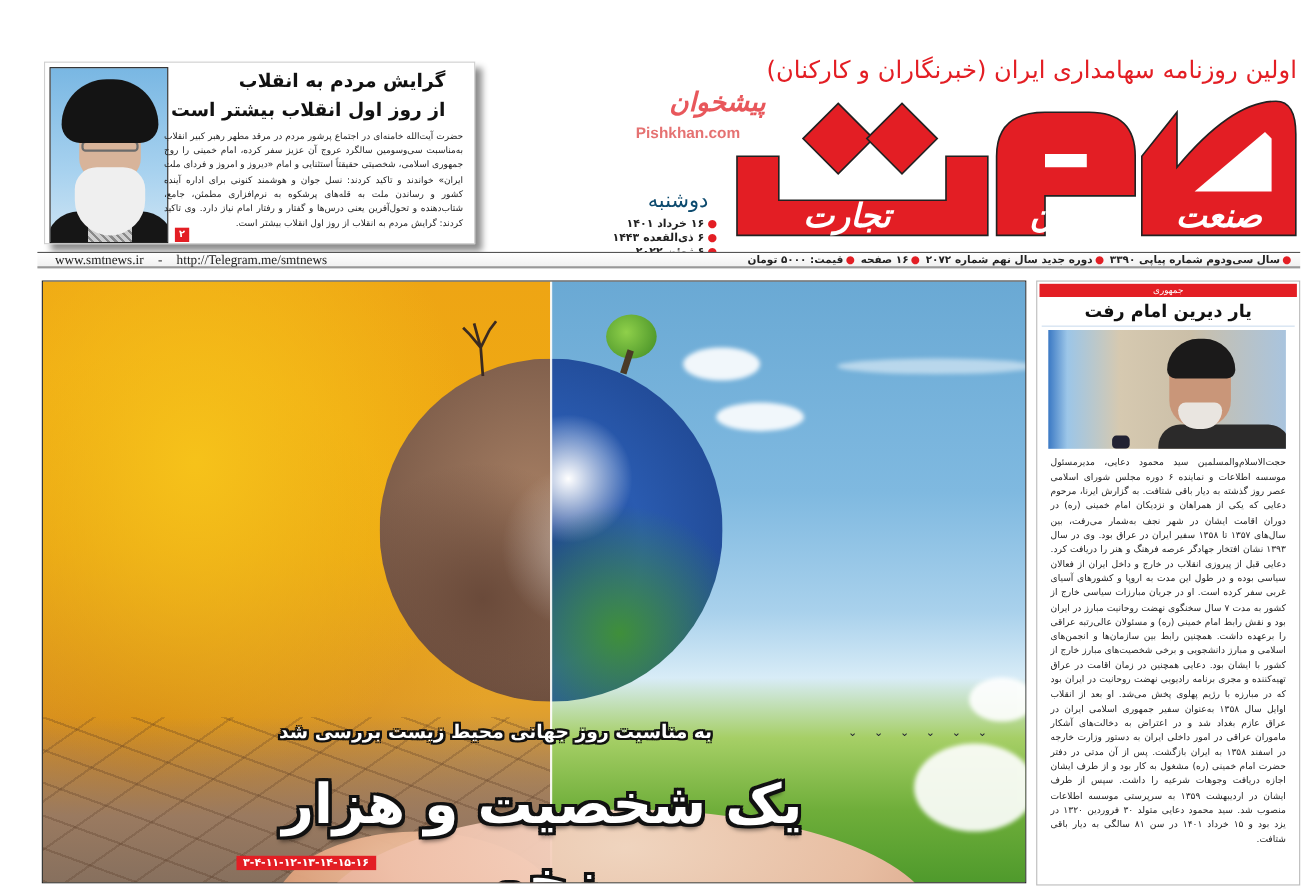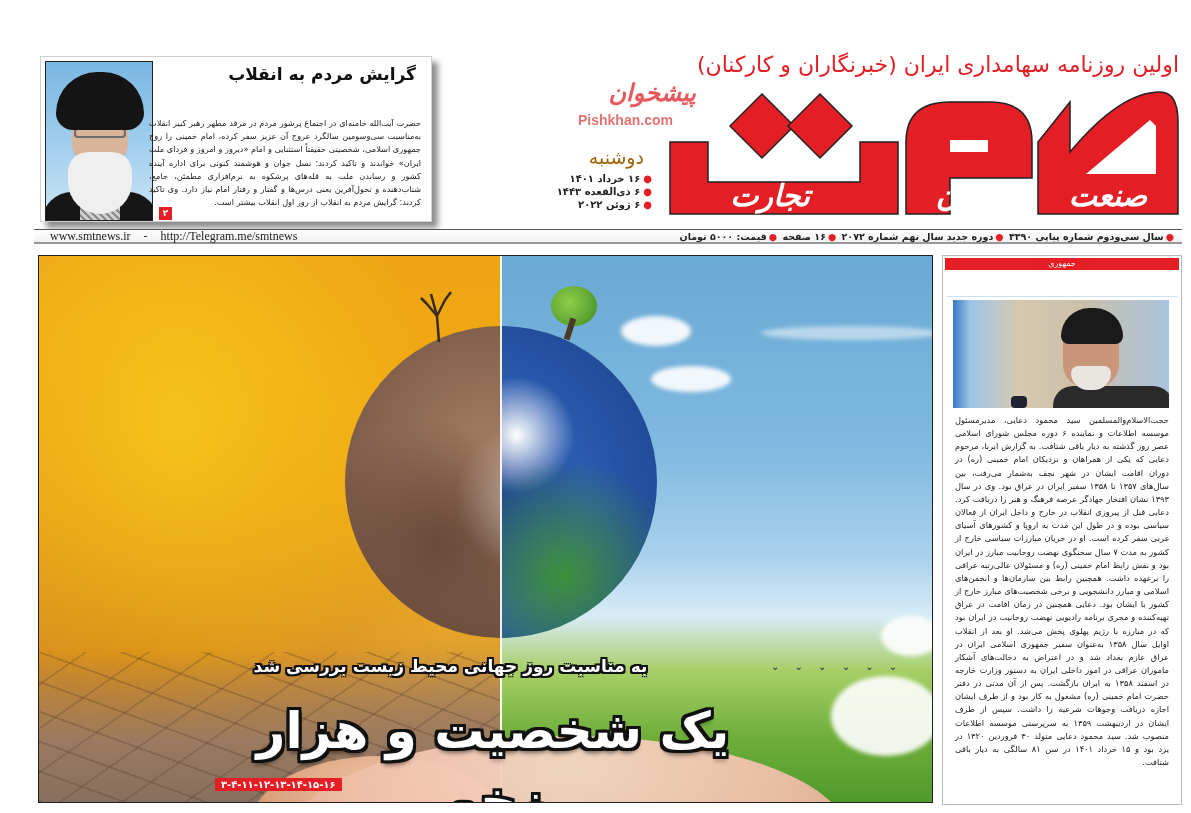--- a/index.html
+++ b/index.html
@@ -36,21 +36,21 @@
   .lead-photo .robe {
     position: absolute; left: -4px; top: 130px; width: 116px; height: 40px;
     background: #161616; border-radius: 30px 30px 0 0;
   }
   .lead-photo .collar {
     position: absolute; left: 34px; top: 126px; width: 40px; height: 40px;
     background: repeating-linear-gradient(45deg,#cfcfcf 0 3px,#8a8a8a 3px 5px);
     border-radius: 6px;
   }
   .lead-headline {
-    position: absolute; right: 15px; top: 4px; width: 270px;
+    position: absolute; right: 26px; top: 4px; width: 270px;
     direction: rtl; text-align: right;
     font-family: "DejaVu Sans", sans-serif; font-weight: bold;
     font-size: 17px; line-height: 26px; color: #111;
   }
   .lead-body {
     position: absolute; right: 10px; top: 60px; width: 272px;
     direction: rtl; text-align: justify;
     font-size: 8.2px; line-height: 13.2px; color: #222;
   }
   .lead-page-badge {
@@ -82,22 +82,23 @@
     position: absolute; left: 2px; top: 34px;
     font-family: "Liberation Sans", sans-serif; font-weight: bold;
     font-size: 14px; color: #d44; opacity: 0.75;
   }
 
   .date-block {
     position: absolute; left: 540px; top: 146px; width: 112px;
     direction: rtl; text-align: right;
   }
   .weekday {
-    font-size: 19px; color: #a16207; font-weight: normal; margin-bottom: 4px;
+    font-size: 19px; color: #0c4a6e; font-weight: normal; margin-bottom: 4px;
     padding-right: 8px;
+    margin-top: 25px;
   }
   .date-line {
     font-size: 10px; font-weight: bold; color: #222; line-height: 13px;
   }
   .date-line .bullet { color: #e31e24; margin-left: 3px; }
 
   
   .info-strip {
     position: absolute; left: 34px; top: 229px; width: 1148px; height: 15px;
     border-top: 1px solid #555; border-bottom: 2px solid #999;
@@ -264,20 +265,21 @@
   <div class="lead-photo">
     <div class="robe"></div>
     <div class="collar"></div>
     <div class="face"></div>
     <div class="beard"></div>
     <div class="glasses"></div>
     <div class="turban"></div>
   </div>
   <div class="lead-headline">
     <div>گرایش مردم به انقلاب</div>
+    <div>از روز اول انقلاب بیشتر است</div>
   </div>
   <div class="lead-body">حضرت آیت‌الله خامنه‌ای در اجتماع پرشور مردم در مرقد مطهر رهبر کبیر انقلاب به‌مناسبت سی‌وسومین سالگرد عروج آن عزیز سفر کرده، امام خمینی را روح جمهوری اسلامی، شخصیتی حقیقتاً استثنایی و امام «دیروز و امروز و فردای ملت ایران» خواندند و تاکید کردند: نسل جوان و هوشمند کنونی برای اداره آینده کشور و رساندن ملت به قله‌های پرشکوه به نرم‌افزاری مطمئن، جامع، شتاب‌دهنده و تحول‌آفرین یعنی درس‌ها و گفتار و رفتار امام نیاز دارد. وی تاکید کردند: گرایش مردم به انقلاب از روز اول انقلاب بیشتر است.</div>
   <div class="lead-page-badge">۲</div>
 </div>
 
 <div class="tagline">اولین روزنامه سهامداری ایران (خبرنگاران و کارکنان)</div>
 
 <div class="watermark">
   <div class="wm-fa">پیشخوان</div>
   <div class="wm-en">Pishkhan.com</div>
@@ -346,20 +348,21 @@
   <div class="hand left"></div>
   <div class="hand"></div>
 
   <div class="subheadline">به مناسبت روز جهانی محیط زیست بررسی شد</div>
   <div class="headline">یک شخصیت و هزار زخم</div>
   <div class="pages-ref">۳-۴-۱۱-۱۲-۱۳-۱۴-۱۵-۱۶</div>
 </div>
 
 <div class="obit">
   <div class="obit-kicker">جمهوری</div>
+  <div class="obit-title">یار دیرین امام رفت</div>
   <div class="obit-rule"></div>
   <div class="obit-photo">
     <div class="robe"></div>
     <div class="face"></div>
     <div class="beard"></div>
     <div class="hat"></div>
     <div class="mic"></div>
   </div>
   <div class="obit-body">حجت‌الاسلام‌والمسلمین سید محمود دعایی، مدیرمسئول موسسه اطلاعات و نماینده ۶ دوره مجلس شورای اسلامی عصر روز گذشته به دیار باقی شتافت. به گزارش ایرنا، مرحوم دعایی که یکی از همراهان و نزدیکان امام خمینی (ره) در دوران اقامت ایشان در شهر نجف به‌شمار می‌رفت، بین سال‌های ۱۳۵۷ تا ۱۳۵۸ سفیر ایران در عراق بود. وی در سال ۱۳۹۳ نشان افتخار جهادگر عرصه فرهنگ و هنر را دریافت کرد. دعایی قبل از پیروزی انقلاب در خارج و داخل ایران از فعالان سیاسی بوده و در طول این مدت به اروپا و کشورهای آسیای غربی سفر کرده است. او در جریان مبارزات سیاسی خارج از کشور به مدت ۷ سال سخنگوی نهضت روحانیت مبارز در ایران بود و نقش رابط امام خمینی (ره) و مسئولان عالی‌رتبه عراقی را برعهده داشت. همچنین رابط بین سازمان‌ها و انجمن‌های اسلامی و مبارز دانشجویی و برخی شخصیت‌های مبارز خارج از کشور با ایشان بود. دعایی همچنین در زمان اقامت در عراق تهیه‌کننده و مجری برنامه رادیویی نهضت روحانیت در ایران بود که در مبارزه با رژیم پهلوی پخش می‌شد. او بعد از انقلاب اوایل سال ۱۳۵۸ به‌عنوان سفیر جمهوری اسلامی ایران در عراق عازم بغداد شد و در اعتراض به دخالت‌های آشکار ماموران عراقی در امور داخلی ایران به دستور وزارت خارجه در اسفند ۱۳۵۸ به ایران بازگشت. پس از آن مدتی در دفتر حضرت امام خمینی (ره) مشغول به کار بود و از طرف ایشان اجازه دریافت وجوهات شرعیه را داشت. سپس از طرف ایشان در اردیبهشت ۱۳۵۹ به سرپرستی موسسه اطلاعات منصوب شد. سید محمود دعایی متولد ۳۰ فروردین ۱۳۲۰ در یزد بود و ۱۵ خرداد ۱۴۰۱ در سن ۸۱ سالگی به دیار باقی شتافت.</div>
 </div>

